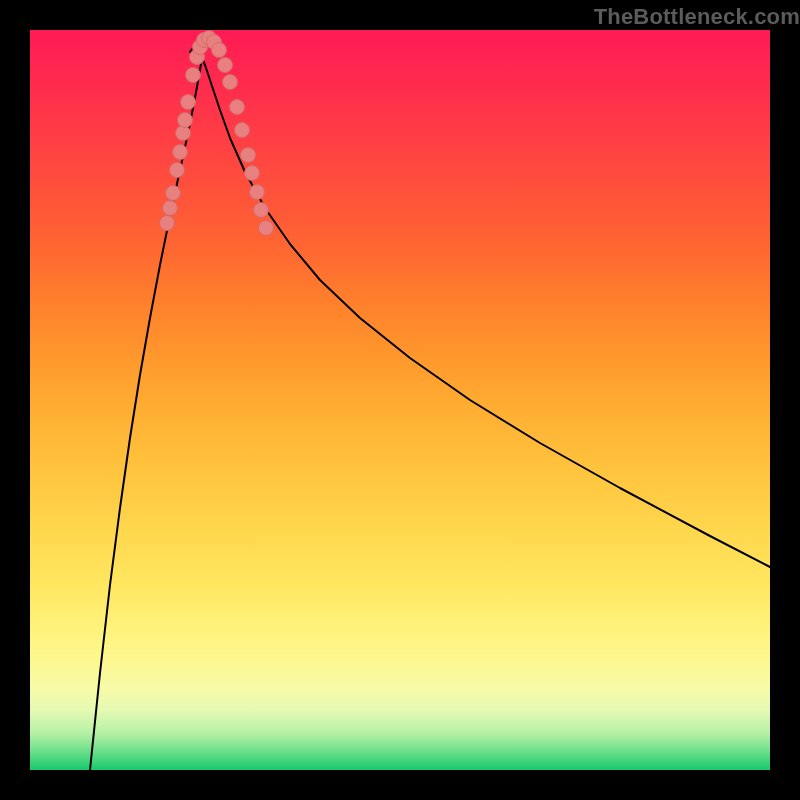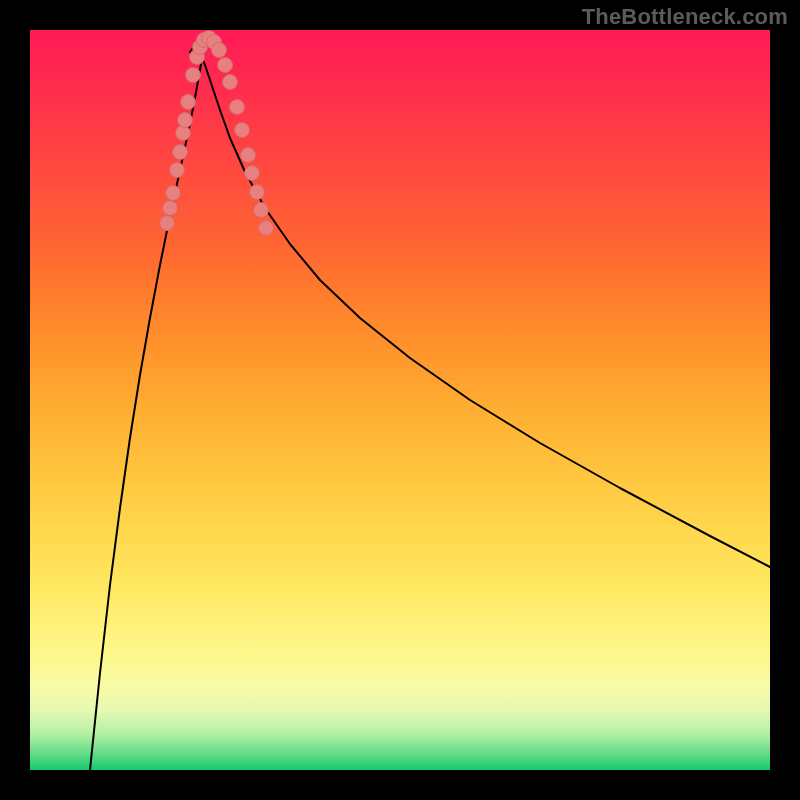--- a/index.html
+++ b/index.html
@@ -45,21 +45,21 @@
       #f7fba8 89%,
       #e4f9b3 92%,
       #b6f1a5 95%,
       #6bde8a 97.5%,
       #17c96e 100%
     );
   }
   .watermark {
     position: absolute;
     top: 4px;
-    right: 12px;
+    right: 0;
     font-size: 22px;
     font-weight: 600;
     color: #5b5b5b;
     letter-spacing: 0.2px;
     user-select: none;
   }
   svg.curve {
     position: absolute;
     inset: 0;
   }

